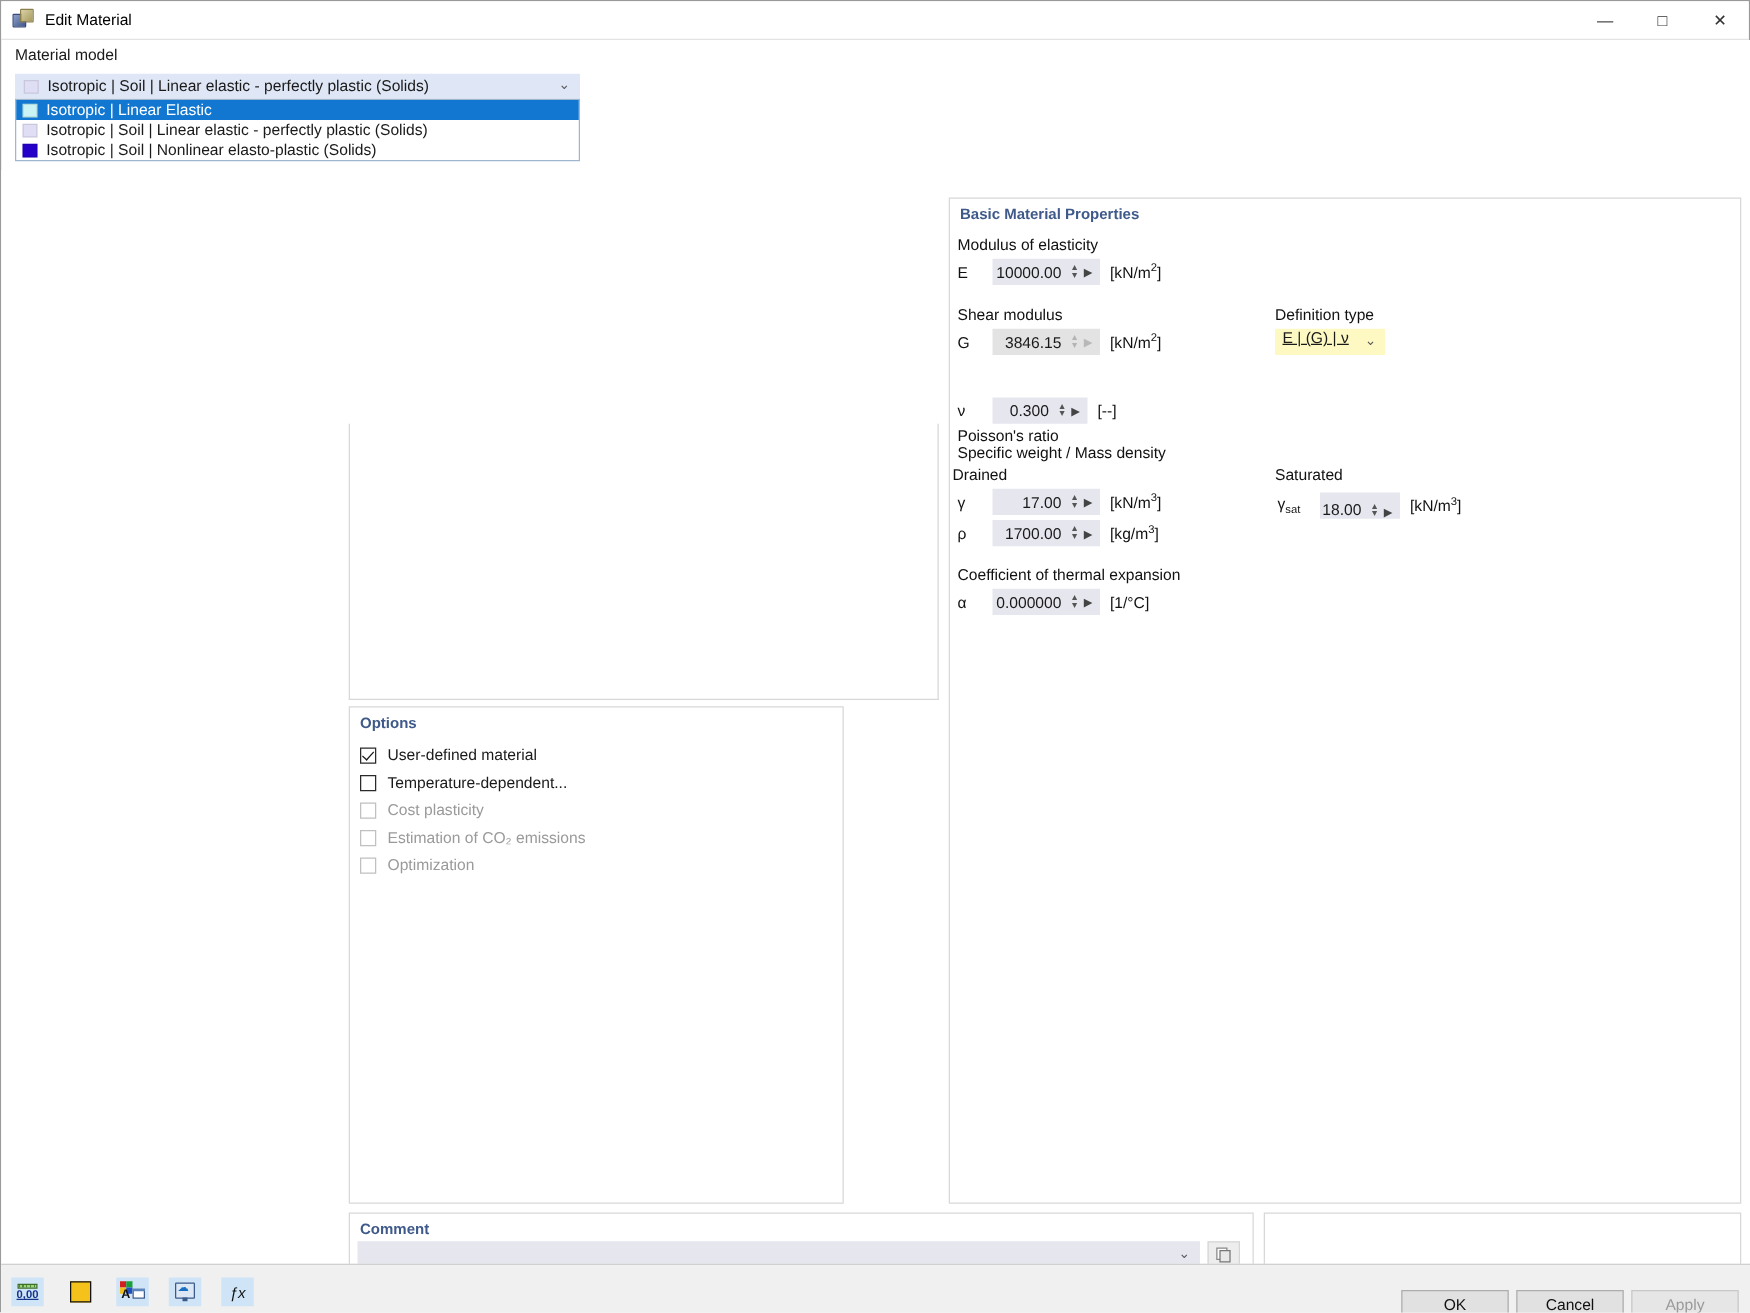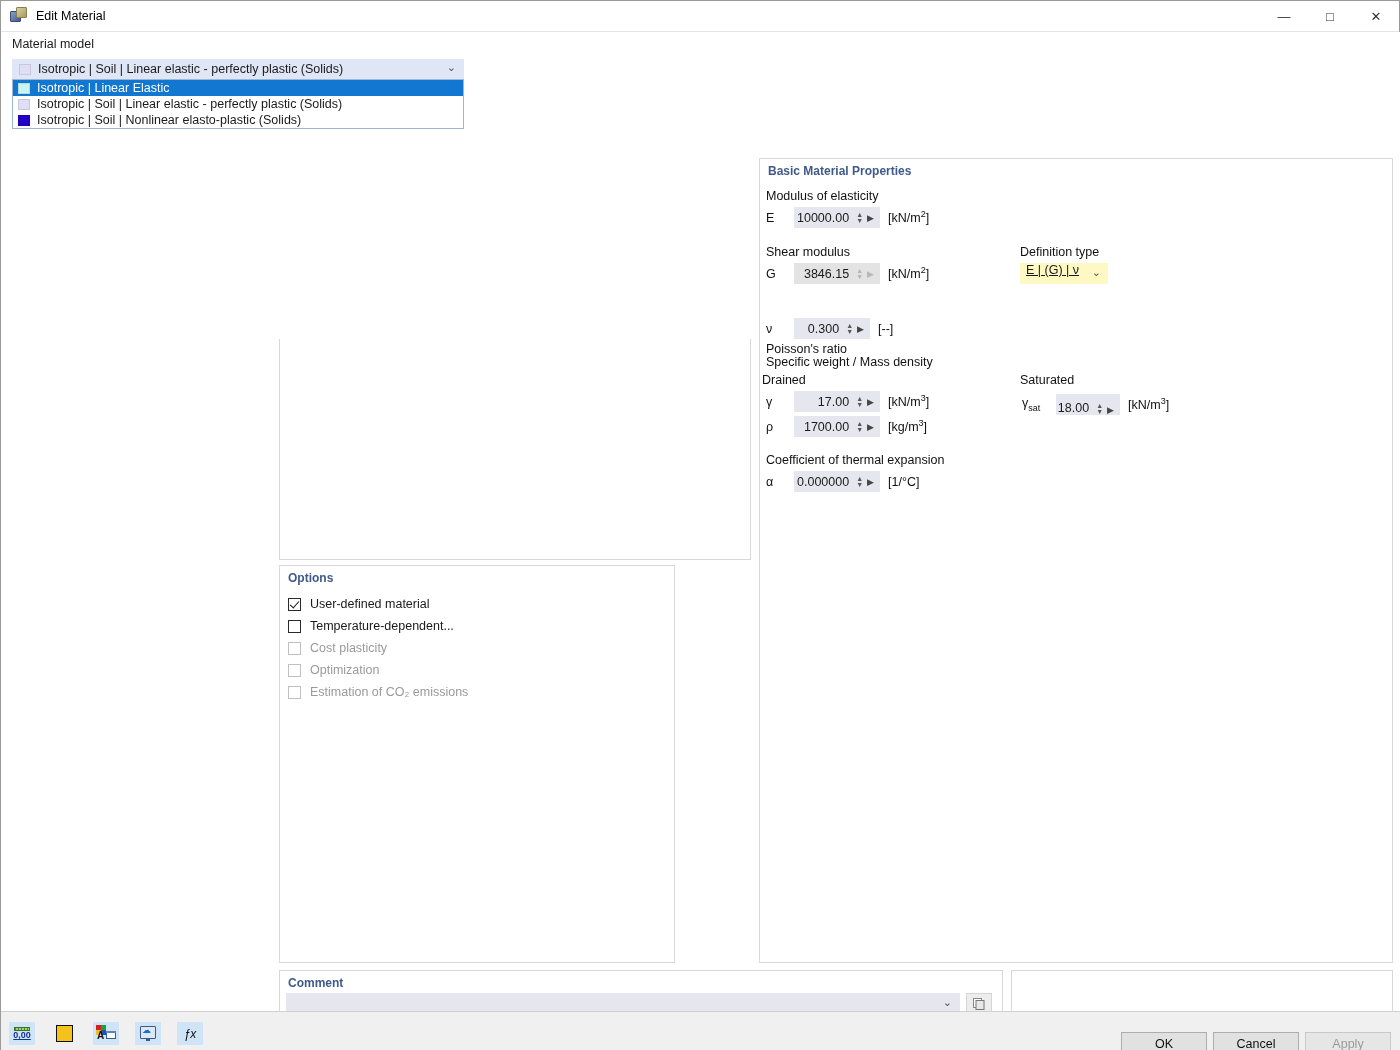--- a/index.html
+++ b/index.html
@@ -529,25 +529,25 @@
         <div class="opt-row">
           <span class="cbx"></span>
           <span>Temperature-dependent...</span>
         </div>
         <div class="opt-row disabled">
           <span class="cbx disabled"></span>
           <span>Cost plasticity</span>
         </div>
         <div class="opt-row disabled">
           <span class="cbx disabled"></span>
-          <span>Optimization</span>
+          <span>Estimation of CO₂ emissions</span>
         </div>
         <div class="opt-row disabled">
           <span class="cbx disabled"></span>
-          <span>Estimation of CO₂ emissions</span>
+          <span>Optimization</span>
         </div>
       </div>
     </div>
 
     <div class="card comment-card">
       <div class="cap">Comment</div>
       <div class="comment-field">
         <span class="chev">⌄</span>
       </div>
       <div class="comment-btn">

